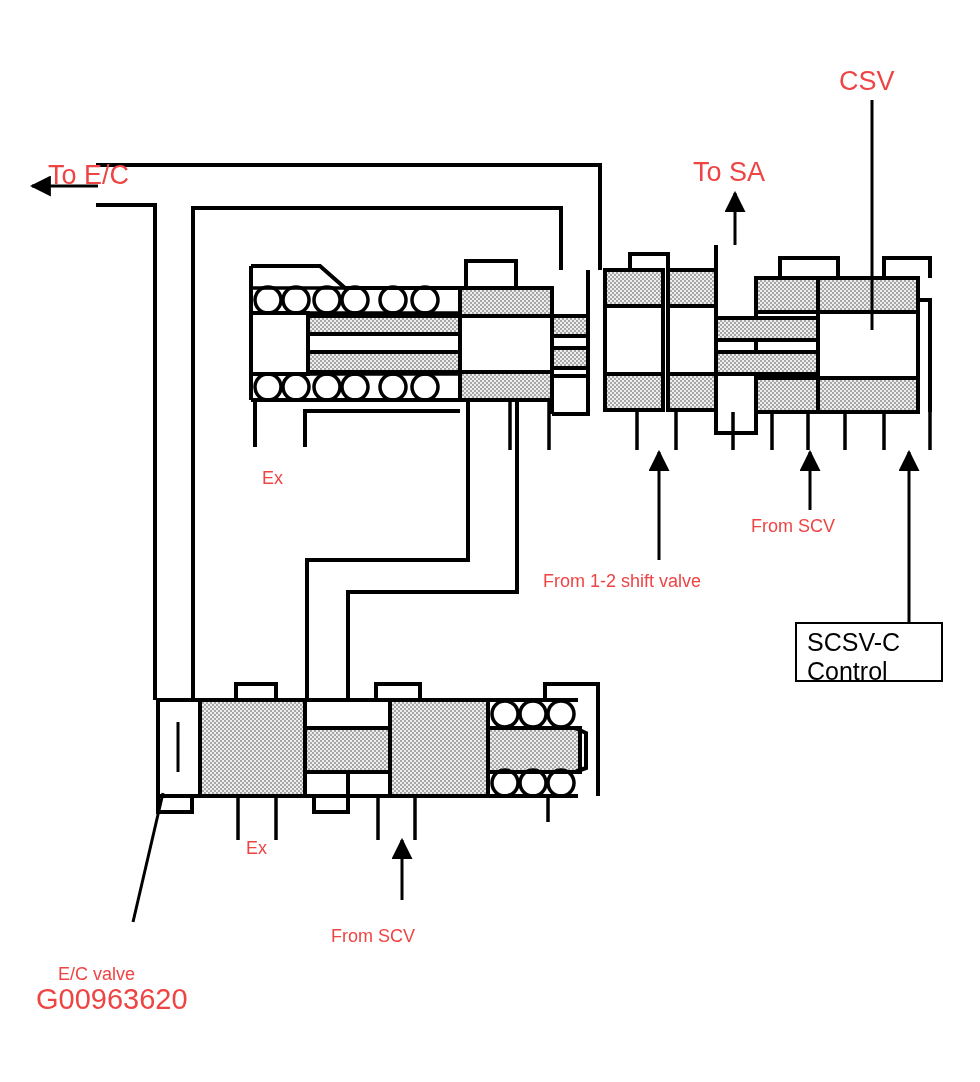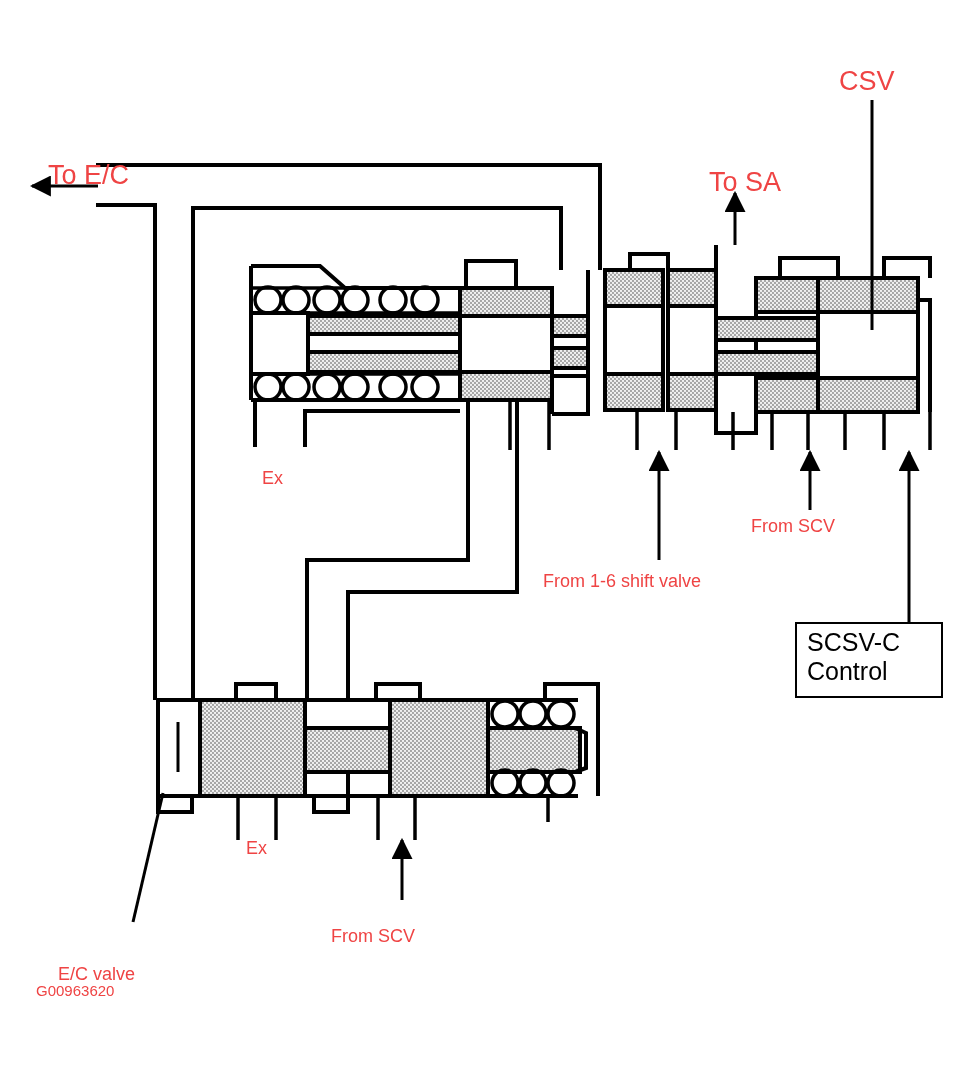--- a/index.html
+++ b/index.html
@@ -26,21 +26,21 @@
   }
   .lbl {
     position: absolute;
     font-family: "Liberation Sans", sans-serif;
     color: #ef4444;
     white-space: pre;
     line-height: 1.12;
   }
   .lbl-lg { font-size: 27px; }
   .lbl-md { font-size: 18px; }
-  .lbl-sm { font-size: 15px; }
+  .lbl-sm { font-size: 29px; }
   .ctrl-box {
     position: absolute;
     border: 2px solid #000;
     background: #fff;
     box-sizing: border-box;
     padding: 4px 8px 6px 10px;
     font-size: 25px;
     line-height: 1.15;
     color: #000;
     font-family: "Liberation Sans", sans-serif;
@@ -295,31 +295,31 @@
 
       <g stroke-width="3">
         <line x1="402" y1="900" x2="402" y2="840" marker-end="url(#arrL)"></line>
       </g>
 
     </g>
   </svg>
 
   <div class="lbl lbl-lg" style="left:48px; top:118px;margin-top:42px;">To E/C</div>
 
-  <div class="lbl lbl-lg" style="left:693px; top:167px;margin-left:16px;">To SA</div>
+  <div class="lbl lbl-lg" style="left:693px; top:157px;">To SA</div>
 
   <div class="lbl lbl-lg" style="left:839px; top:66px;">CSV</div>
 
   <div class="lbl lbl-md" style="left:262px; top:468px;">Ex</div>
 
-  <div class="lbl lbl-md" style="left:543px; top:571px;">From 1-6 shift valve</div>
+  <div class="lbl lbl-md" style="left:543px; top:571px;">From 1-2 shift valve</div>
 
   <div class="lbl lbl-md" style="left:751px; top:516px;">From SCV</div>
 
-  <div class="ctrl-box" style="left:795px; top:622px; width:148px; height:76px;">
+  <div class="ctrl-box" style="left:795px; top:622px; width:148px; height:60px;">
     <div>SCSV-C</div>
     <div>Control</div>
   </div>
 
   <div class="lbl lbl-md" style="left:246px; top:838px;">Ex</div>
 
   <div class="lbl lbl-md" style="left:58px; top:964px;">E/C valve</div>
 
   <div class="lbl lbl-md" style="left:331px; top:926px;">From SCV</div>
 

